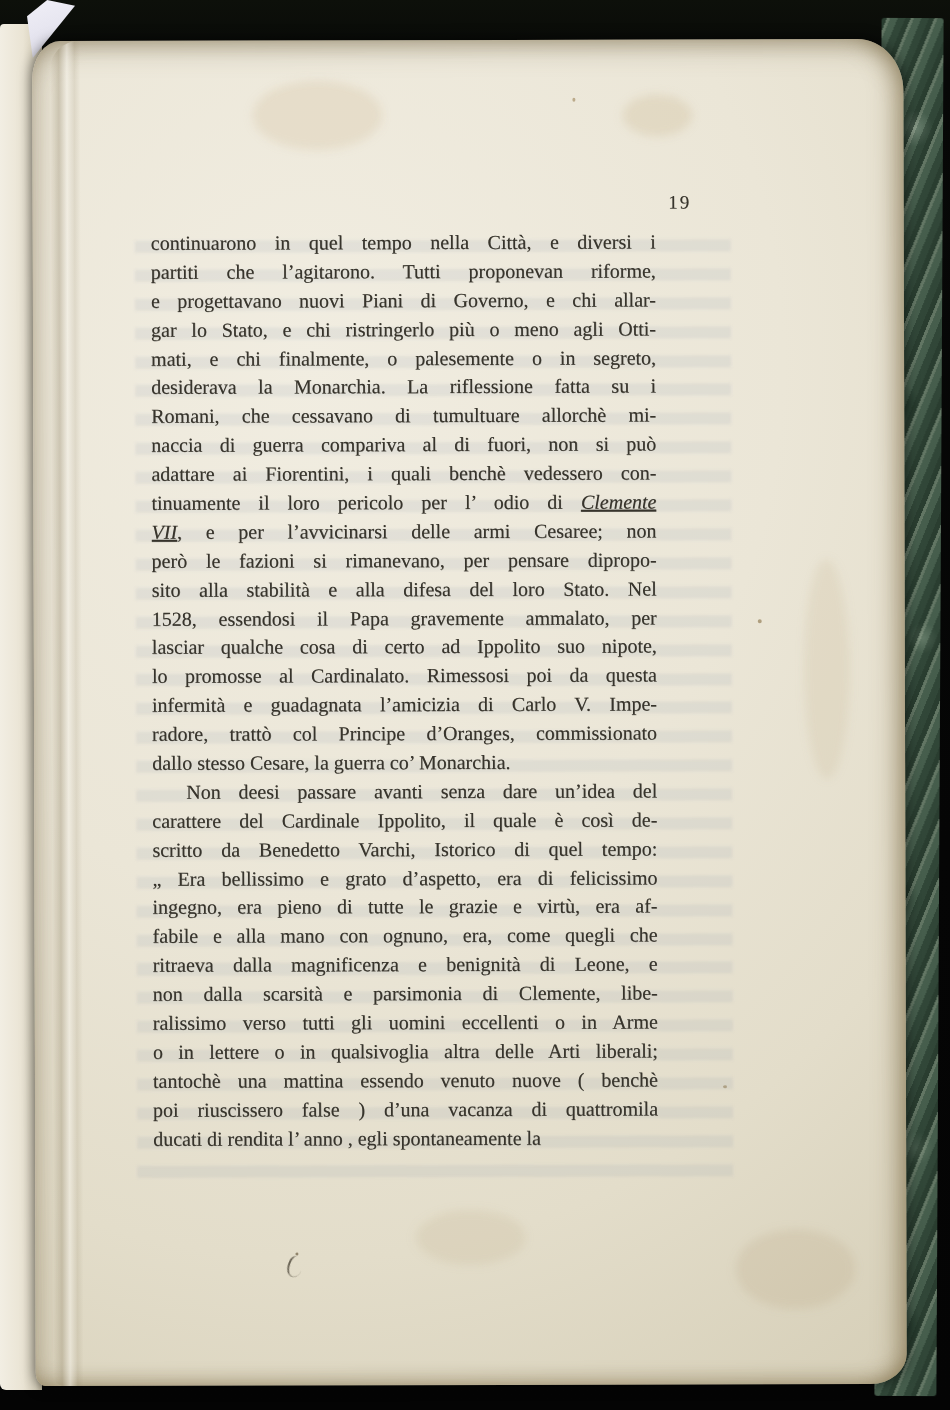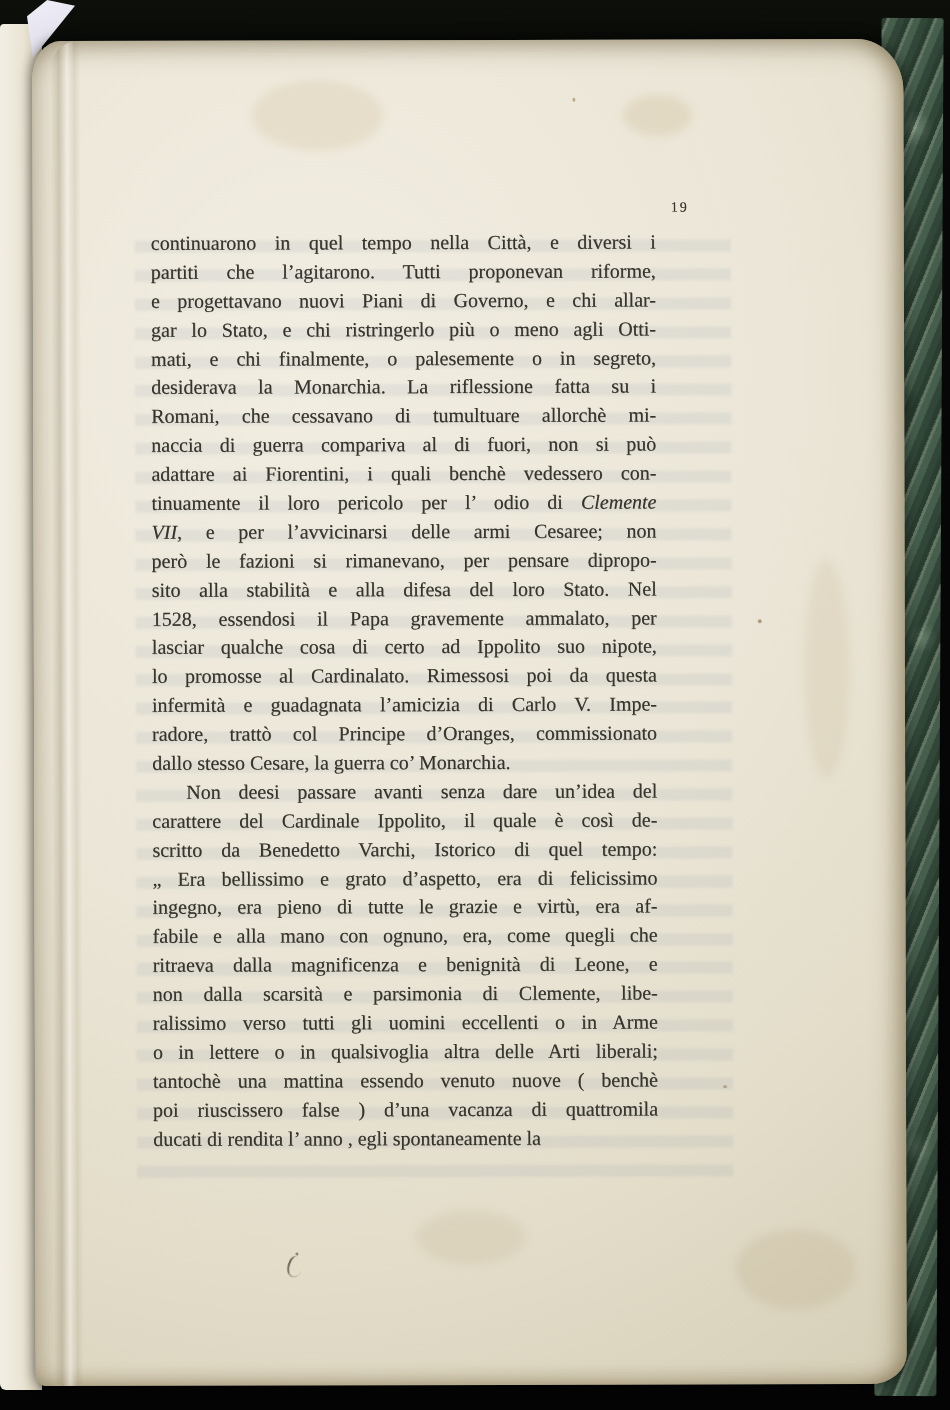--- a/index.html
+++ b/index.html
@@ -74,36 +74,36 @@
   .s4{left:540px;top:58px;width:3px;height:4px;background:rgba(140,110,60,.5);}
   .ink-smudge{
     position:absolute;left:252px;top:1216px;width:13px;height:20px;
     border-left:2.5px solid rgba(78,72,58,.8);
     border-bottom:1.5px solid rgba(78,72,58,.45);
     border-radius:40% 60% 50% 60%;
     transform:rotate(22deg);
     filter:blur(.4px);
   }
   .pagenum{
-    position:absolute;left:612px;top:160px;width:70px;
-    text-align:center;font-size:14px;letter-spacing:2px;color:#37342c;
+    position:absolute;left:612px;top:152px;width:70px;
+    text-align:center;font-size:19px;letter-spacing:2px;color:#37342c;
     text-shadow:.3px .3px .6px rgba(55,52,44,.55);
   }
   .textblock{
     position:absolute;left:118px;top:188px;width:505px;
     color:#37342c;font-size:20px;
     text-shadow:.3px .3px .6px rgba(55,52,44,.5);
   }
   .line{
     height:28.9px;line-height:28.9px;overflow:hidden;
     text-align:justify;text-align-last:justify;
   }
   .line.indent{text-indent:34px;}
   .line.last{text-align-last:left;}
-  .it{font-style:italic;}
+  .it{font-style:italic;text-decoration:underline;}
 </style>
 </head>
 <body>
 
 <div class="photo">
 
   <div class="cover-strip"></div>
 
   <div class="prev-page"></div>
 

